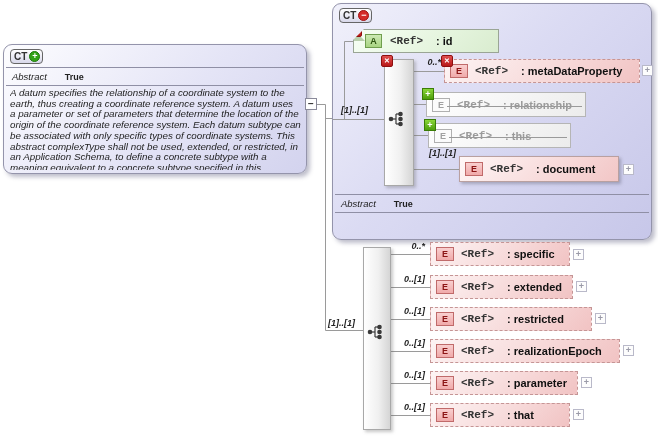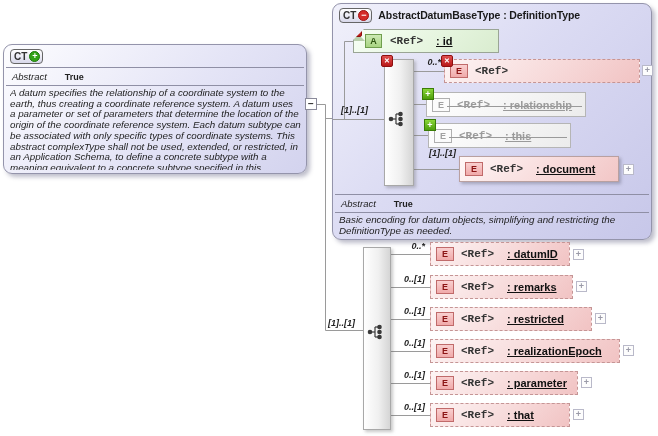--- a/index.html
+++ b/index.html
@@ -28,21 +28,21 @@
   .ct-text{font-weight:bold;font-size:10px;color:#333;}
   .ct-circle{width:9px;height:9px;border-radius:50%;color:#fff;font-weight:bold;font-size:9px;
              line-height:9px;display:flex;align-items:center;justify-content:center;}
   .ct-circle.green{background:#33a317;border:1px solid #1d7a08;}
   .ct-circle.red{background:#d42a2a;border:1px solid #a01414;}
 
   
   .el-box{position:absolute;box-sizing:border-box;display:flex;align-items:center;padding-left:5px;
           font-size:11px;font-weight:bold;white-space:nowrap;}
   .el-ref{color:#333;font-family:Liberation Mono, monospace;}
-  .el-name{color:#101010;margin-left:13px;text-decoration:underline;}
+  .el-name{color:#101010;margin-left:13px;}
   .el-box.pink-dashed{border:1px dashed #c59595;background:linear-gradient(135deg,#fdf4f4 0%,#f7dada 55%,#f1c3c3 100%);}
   .el-box.pink-solid{border:1px solid #b9a0a0;background:linear-gradient(135deg,#fff7f7 0%,#f8dcdc 55%,#f2c6c6 100%);
                      box-shadow:2px 2px 3px rgba(90,90,110,.4);}
   .el-box.gray{border:1px solid #b5b5b5;background:linear-gradient(135deg,#ffffff 0%,#ececec 100%);}
   .el-box.gray .el-ref,.el-box.gray .el-name{color:#9a9a9a;}
   .el-box.gray .strike{position:absolute;left:20px;right:3px;top:55%;height:1px;background:#9a9a9a;}
   .el-box.attr{border:1px solid #9aa595;background:linear-gradient(135deg,#f7fff5 0%,#e6f5df 55%,#d9eccf 100%);
                box-shadow:2px 2px 3px rgba(90,110,90,.35);
                clip-path:polygon(11px 0,100% 0,100% 100%,0 100%,0 11px);}
   .fold{position:absolute;left:0;top:0;width:0;height:0;border-top:11px solid transparent;
@@ -115,21 +115,20 @@
 
     <svg class="lines" width="318" height="235">
       <path d="M20 37.5 H11.5 V115.5 M0 115.5 H51 M81 67.5 H111 M81 100.5 H93 M81 131.5 H95 M81 165.5 H126" fill="none" stroke="#9a9a9a" stroke-width="1"></path>
     </svg>
 
     <div class="box-header">
       <span class="ct-badge">
         <span class="ct-text">CT</span>
         <span class="ct-circle red">−</span>
       </span>
-      <span class="box-title">AbstractDatumBaseType : DefinitionType</span>
     </div>
 
     <div class="el-box attr" style="left:20px;top:25px;width:146px;height:24px;">
       <span class="fold"></span>
       <span class="x-badge">✕</span>
       <span class="a-icon">A</span>
       <span class="el-ref" style="margin-left:8px;">&lt;Ref&gt;</span>
       <span class="el-name">: id</span>
     </div>
 
@@ -148,20 +147,21 @@
           <circle cx="13.5" cy="10" r="1.7"></circle>
           <circle cx="13.5" cy="15" r="1.7"></circle>
       </g>
     </svg>
 
     <div class="card-label right" style="left:84px;top:53px;width:24px;">0..*</div>
     <div class="el-box pink-dashed" style="left:111px;top:55px;width:196px;height:24px;">
       <span class="x-badge">✕</span>
       <span class="e-icon">E</span>
       <span class="el-ref" style="margin-left:7px;">&lt;Ref&gt;</span>
+      <span class="el-name">: metaDataProperty</span>
     </div>
     <div class="expand-box" style="left:309px;top:61px;">+</div>
 
     <div class="el-box gray" style="left:93px;top:88px;width:160px;height:25px;">
       <span class="plus-badge">+</span>
       <span class="e-icon gray">E</span>
       <span class="el-ref" style="margin-left:7px;">&lt;Ref&gt;</span>
       <span class="el-name">: relationship</span>
       <span class="strike"></span>
     </div>
@@ -181,50 +181,49 @@
       <span class="el-name">: document</span>
     </div>
     <div class="expand-box" style="left:290px;top:160px;">+</div>
 
     <div class="sep" style="top:190px;"></div>
     <div class="abstract-row" style="top:192px;height:15px;">
       <span class="abstract-label">Abstract</span>
       <span class="abstract-value">True</span>
     </div>
     <div class="sep" style="top:208px;"></div>
-    <div class="annotation" style="left:6px;right:5px;top:211px;bottom:3px;">Basic encoding for datum objects, simplifying and restricting the DefinitionType as needed.</div>
   </div>
 
   <div class="seq-rect" style="left:363px;top:247px;width:28px;height:183px;"></div>
   <svg class="seq-icon" style="left:366px;top:322px;" width="20" height="20">
     <g stroke="#3a3a3a" stroke-width="1.2" fill="#3a3a3a">
       <circle cx="4" cy="10" r="1.7"></circle>
         <line x1="4" y1="10" x2="9" y2="10"></line>
       <line x1="9" y1="5" x2="9" y2="15"></line>
       <line x1="9" y1="5" x2="13" y2="5"></line>
         <line x1="9" y1="15" x2="13" y2="15"></line>
       <circle cx="13.5" cy="5" r="1.7"></circle>
         <circle cx="13.5" cy="10" r="1.7"></circle>
         <circle cx="13.5" cy="15" r="1.7"></circle>
     </g>
   </svg>
 
   <div class="card-label right" style="left:393px;top:241px;width:32px;">0..*</div>
   <div class="el-box pink-dashed" style="left:430px;top:242px;width:140px;height:24px;">
     <span class="e-icon">E</span>
     <span class="el-ref" style="margin-left:7px;">&lt;Ref&gt;</span>
-    <span class="el-name">: datumID</span>
+    <span class="el-name">: specific</span>
   </div>
   <div class="expand-box" style="left:573px;top:249px;">+</div>
 
   <div class="card-label right" style="left:391px;top:274px;width:34px;">0..[1]</div>
   <div class="el-box pink-dashed" style="left:430px;top:275px;width:143px;height:24px;">
     <span class="e-icon">E</span>
     <span class="el-ref" style="margin-left:7px;">&lt;Ref&gt;</span>
-    <span class="el-name">: remarks</span>
+    <span class="el-name">: extended</span>
   </div>
   <div class="expand-box" style="left:576px;top:281px;">+</div>
 
   <div class="card-label right" style="left:391px;top:306px;width:34px;">0..[1]</div>
   <div class="el-box pink-dashed" style="left:430px;top:307px;width:162px;height:24px;">
     <span class="e-icon">E</span>
     <span class="el-ref" style="margin-left:7px;">&lt;Ref&gt;</span>
     <span class="el-name">: restricted</span>
   </div>
   <div class="expand-box" style="left:595px;top:313px;">+</div>

